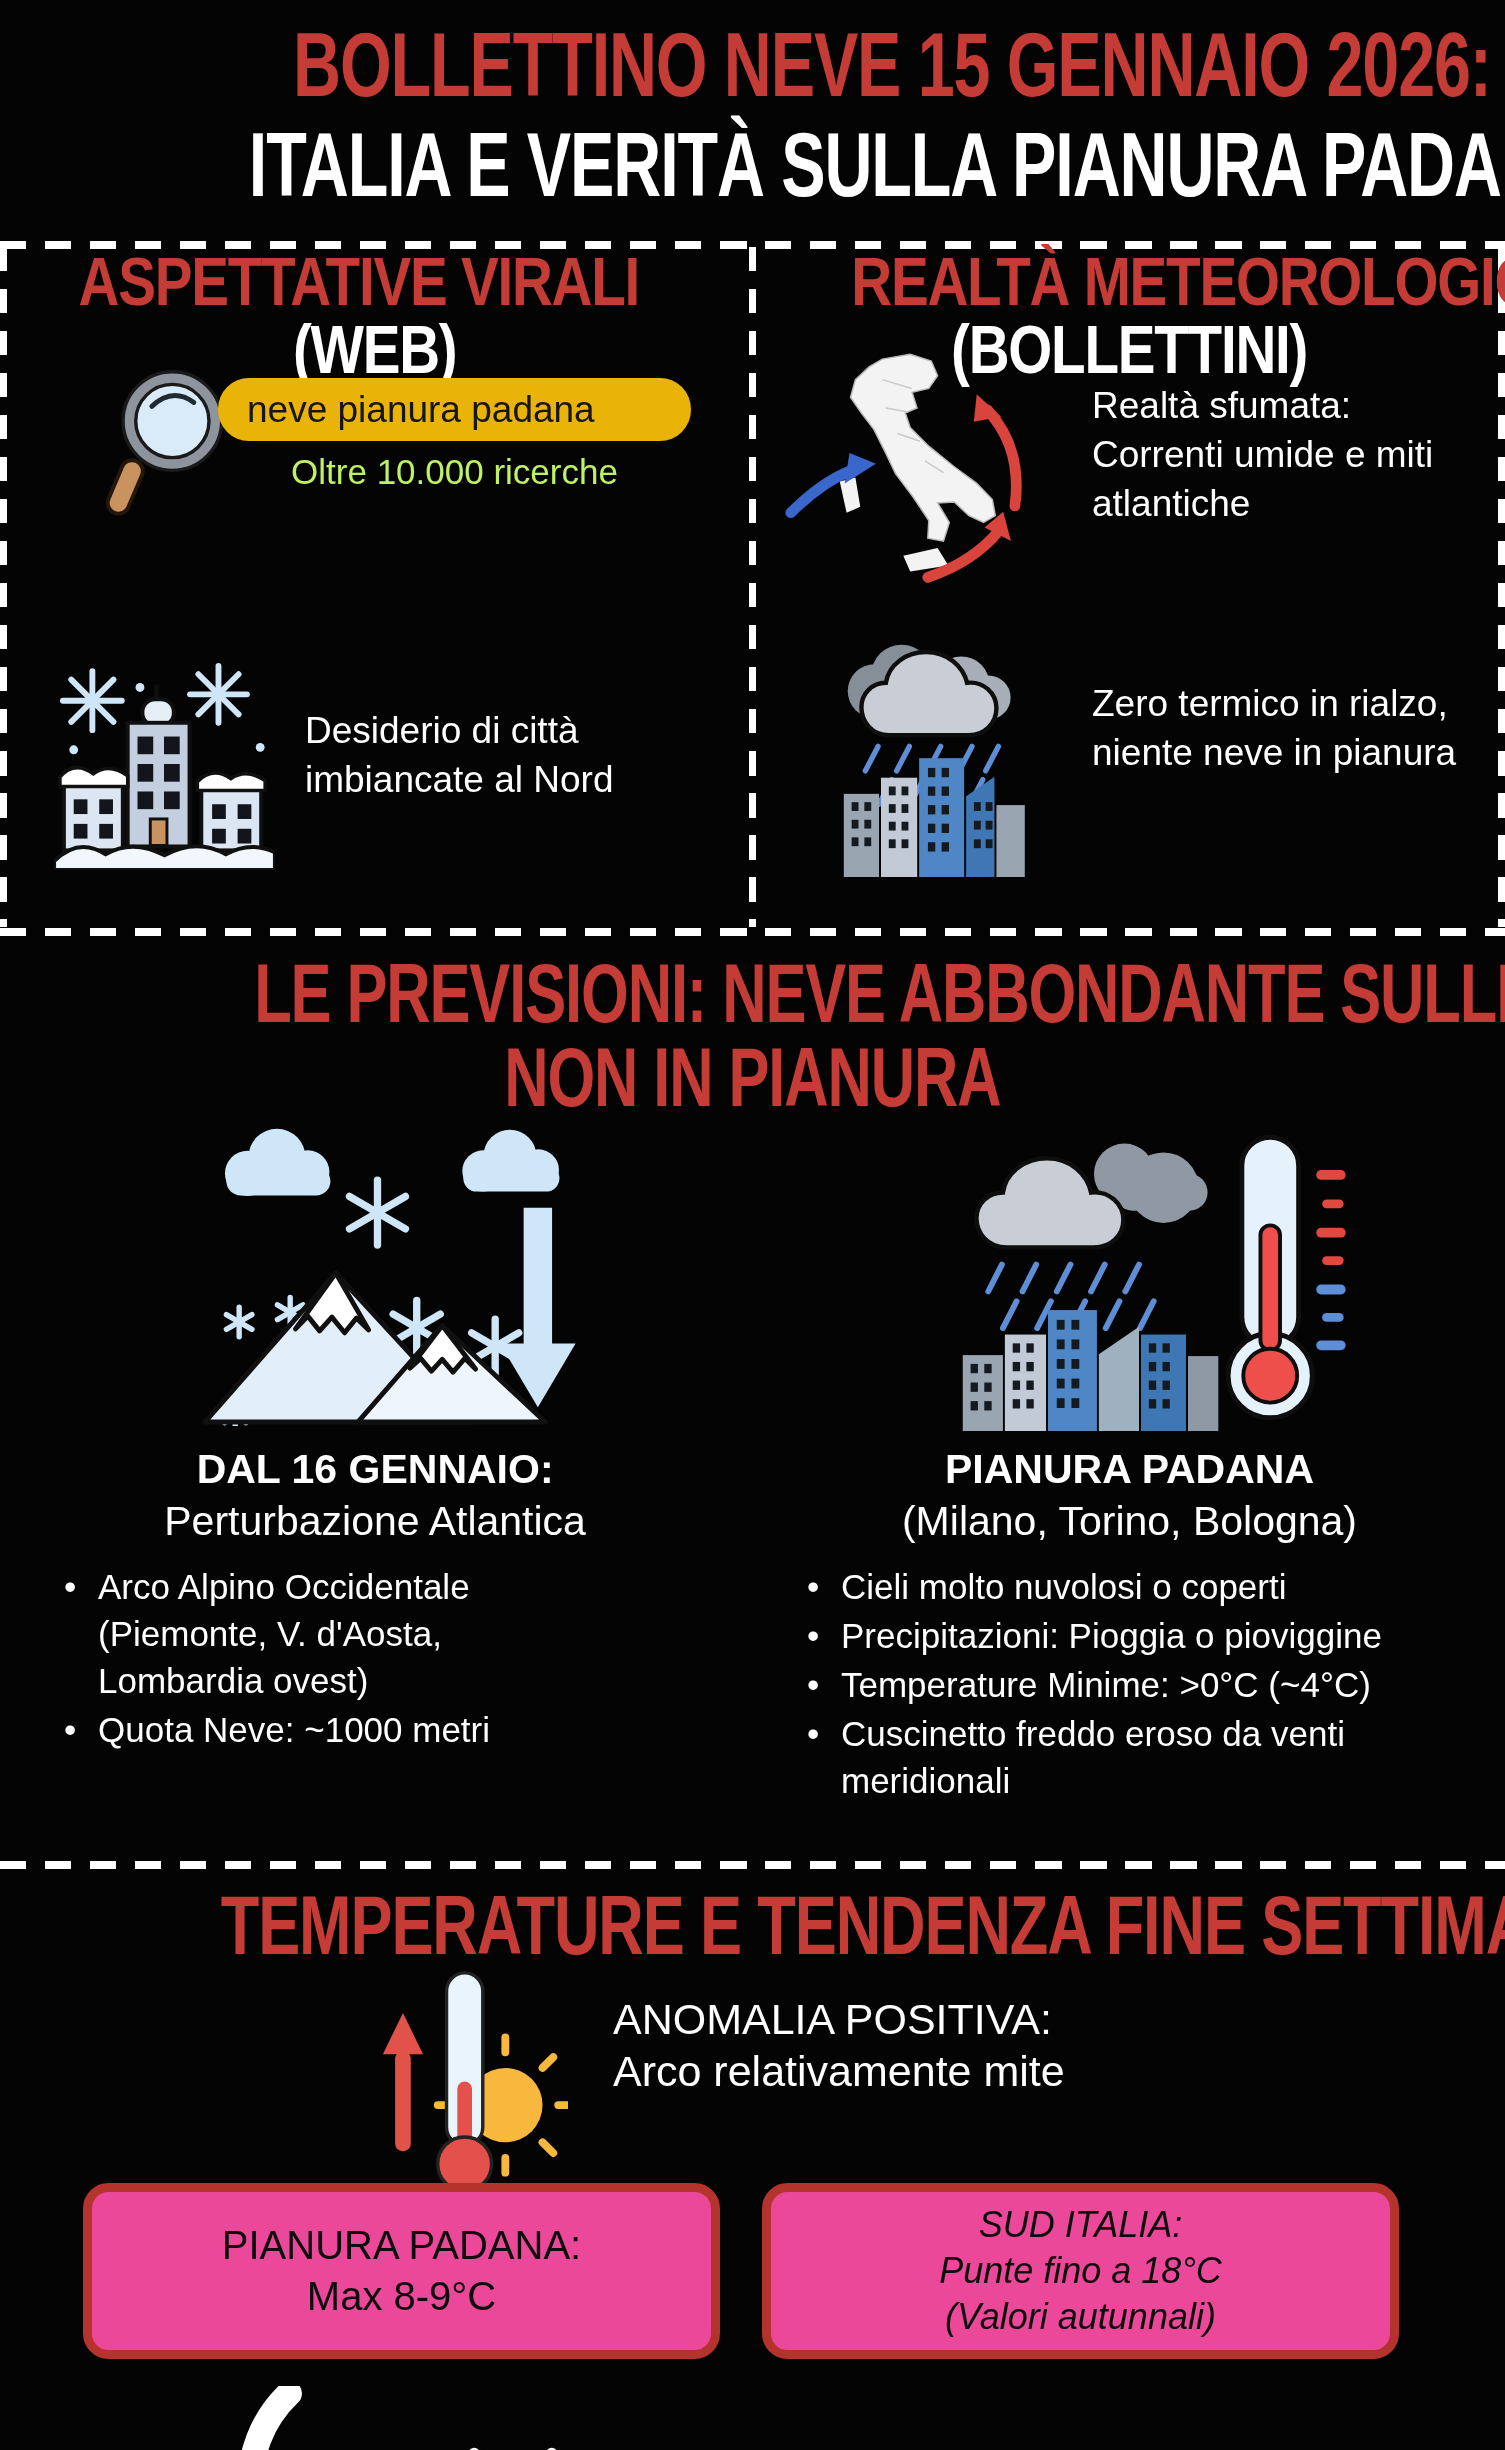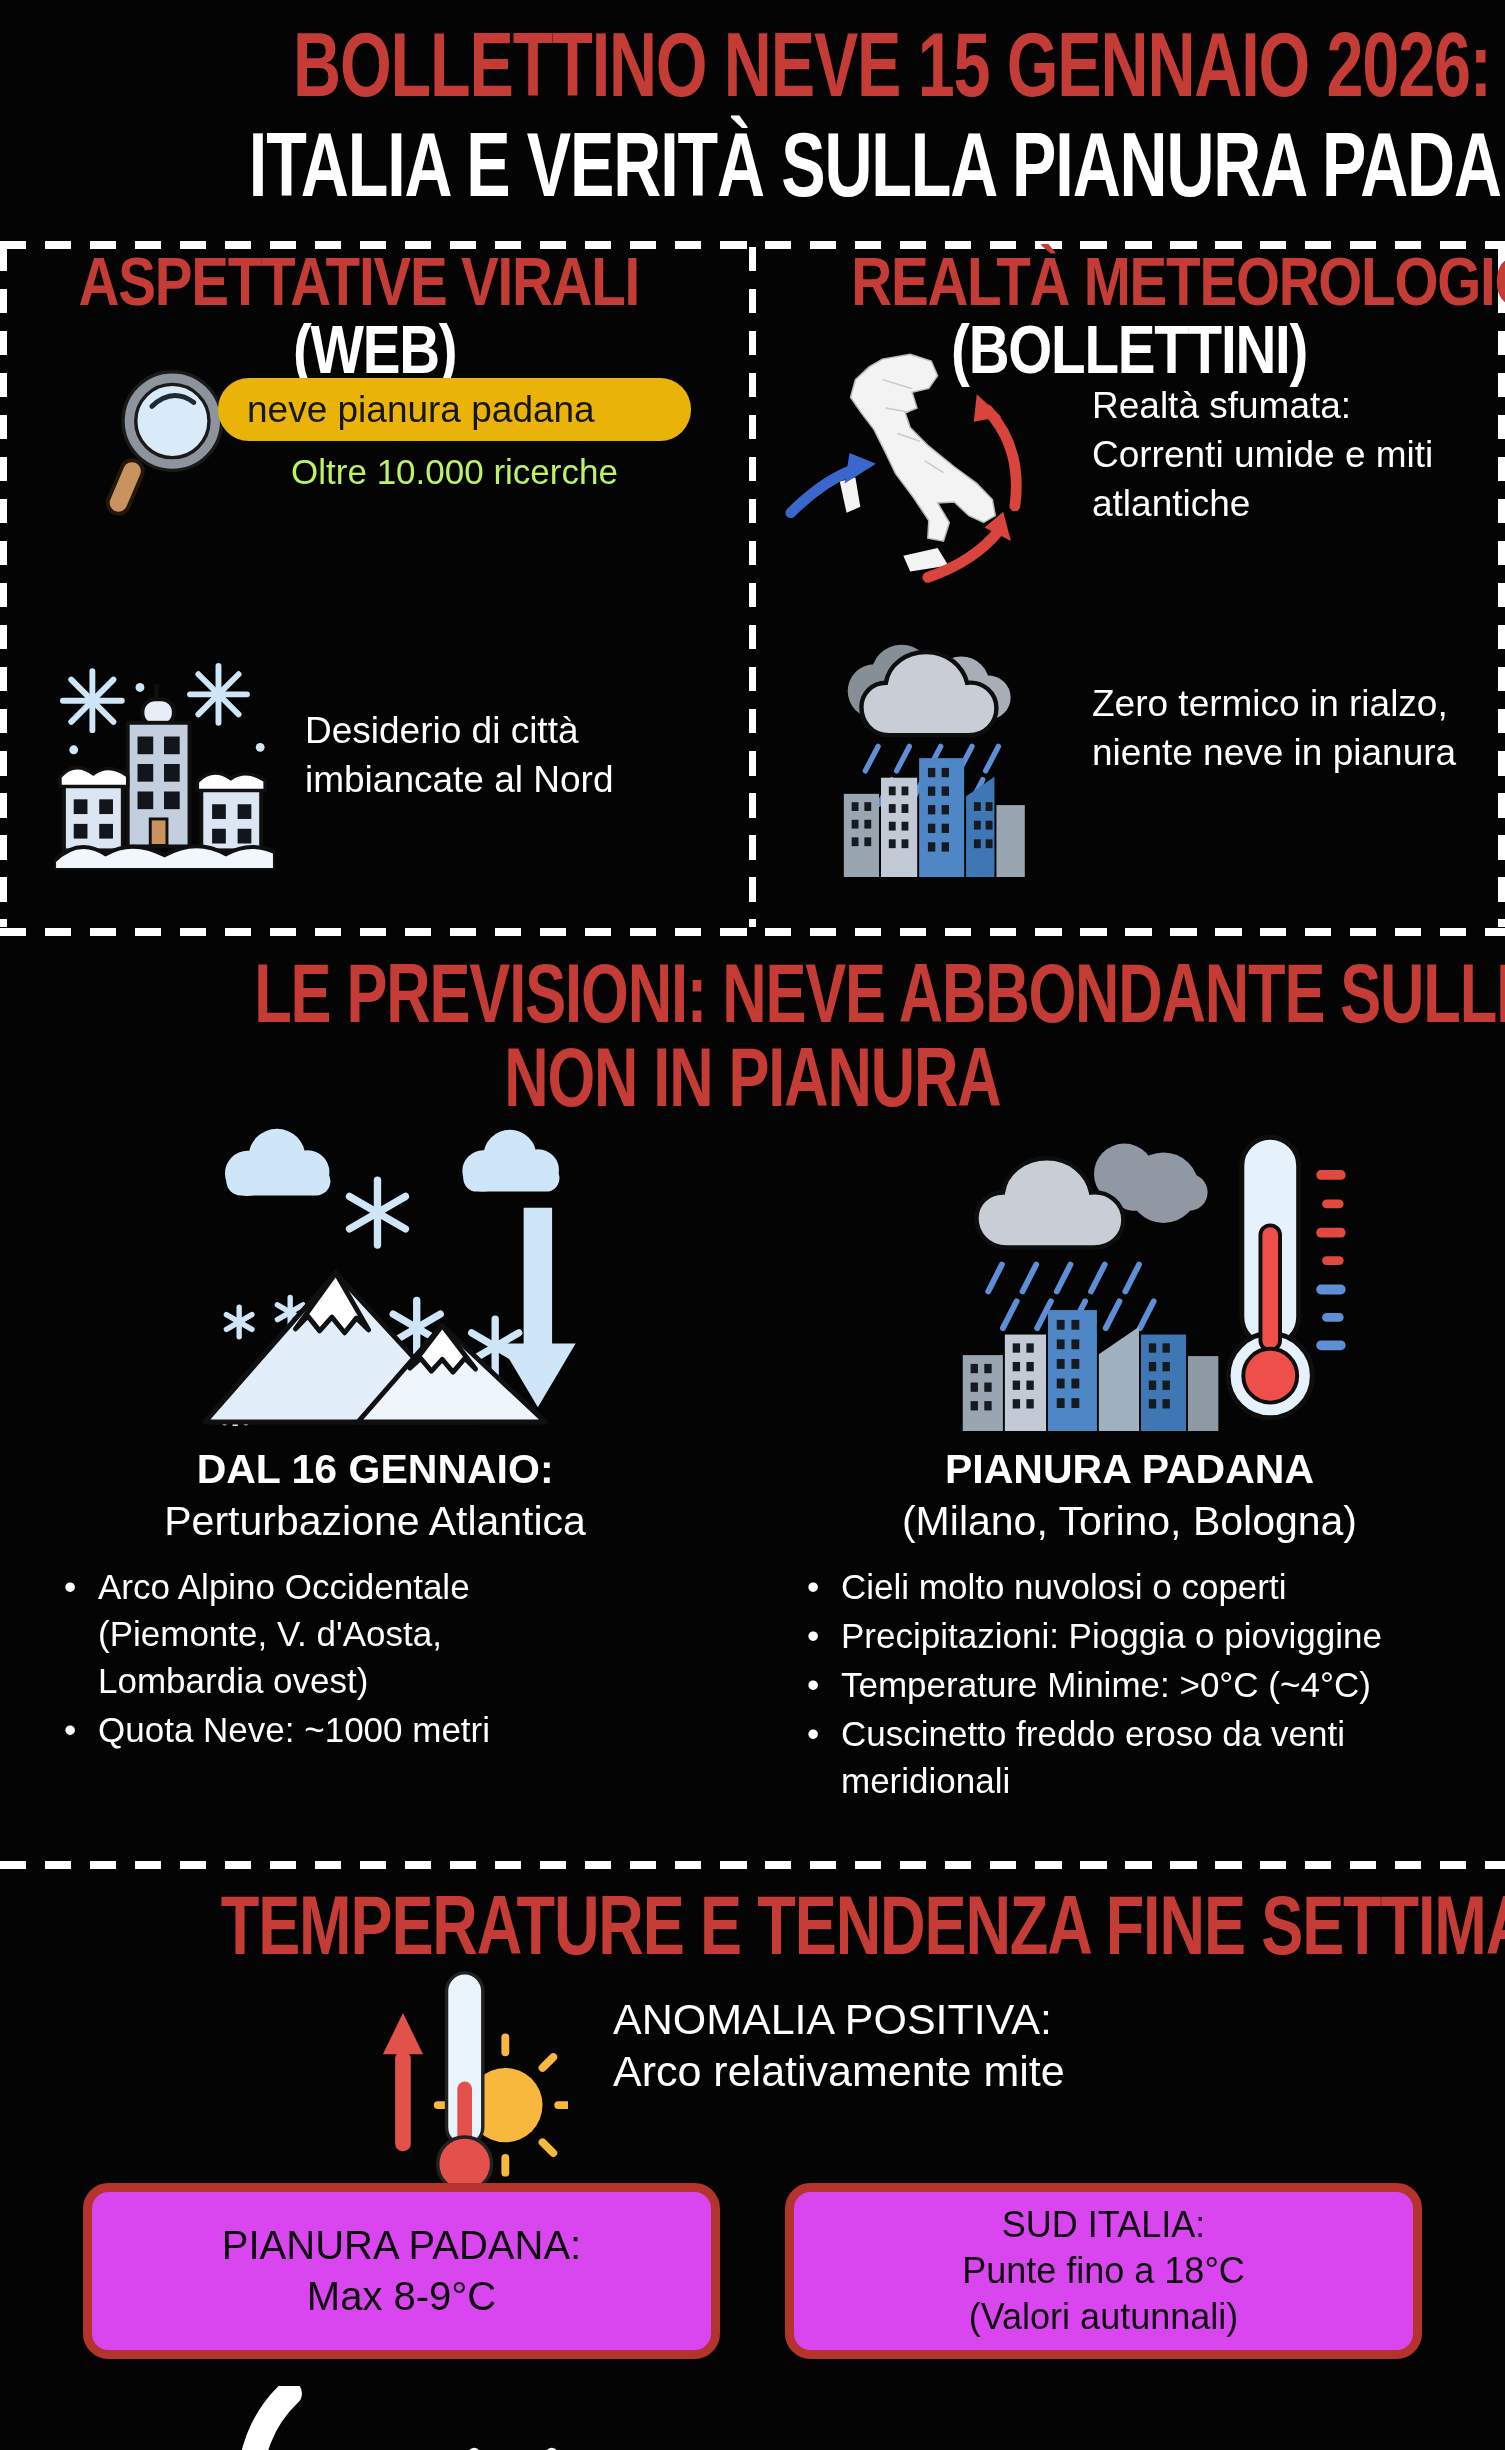--- a/index.html
+++ b/index.html
@@ -40,21 +40,21 @@
   ul.bullets { list-style:none; margin:0; padding:0; font-size:35px; line-height:47px; }
   ul.bullets li { position:relative; padding-left:37px; margin:0 0 2px 0; }
   ul.bullets li::before { content:"\2022"; position:absolute; left:2.9px; top:0; }
 
   .weekend-heading { font-size:83px; line-height:84px; font-weight:700; }
   .weekend-heading .cond { transform:scaleX(0.76); }
 
   .anomaly-1 { font-size:43px; line-height:52px; font-weight:400; }
   .anomaly-2 { font-size:43px; line-height:52px; font-weight:400; }
 
-  .tempbox { top:2183px; width:637px; height:176px; background:#d946ef;
+  .tempbox { top:2183px; width:637px; height:176px; background:#ec4899;
     border:9.8px solid #b5332d; border-radius:25.5px; box-sizing:border-box;
     color:#0d0d0d; display:flex; flex-direction:column; justify-content:center;
     text-align:center; }
   .tempbox.left  { font-size:40px; line-height:51px; font-weight:400; }
   .tempbox.right { font-size:36px; line-height:46px; font-weight:400; }
 
   .trend-1 { font-size:39px; line-height:49px; font-weight:700; }
 </style>
 </head>
 <body>
@@ -422,21 +422,21 @@
 
   <div class="abs" style="top:1993px;left:613px;">
     <div class="anomaly-1">ANOMALIA POSITIVA:</div>
     <div class="anomaly-2">Arco relativamente mite</div>
   </div>
 
   <div class="abs tempbox left" style="left:83px;">
     <div>PIANURA PADANA:</div>
     <div>Max 8-9°C</div>
   </div>
-  <div class="abs tempbox right" style="left:785px;">
+  <div class="abs tempbox right" style="left:762px;font-style:italic;">
     <div>SUD ITALIA:</div>
     <div>Punte fino a 18°C</div>
     <div>(Valori autunnali)</div>
   </div>
 
   <svg class="abs" style="left:218px;top:2386px;" width="211" height="230" viewBox="0 0 430 470">
     <path d="M145 15 C 35 120 20 320 235 412" fill="none" stroke="#ffffff" stroke-width="52" stroke-linecap="round"></path>
     <polygon points="228,340 415,418 232,470" fill="#ffffff"></polygon>
   </svg>
 

